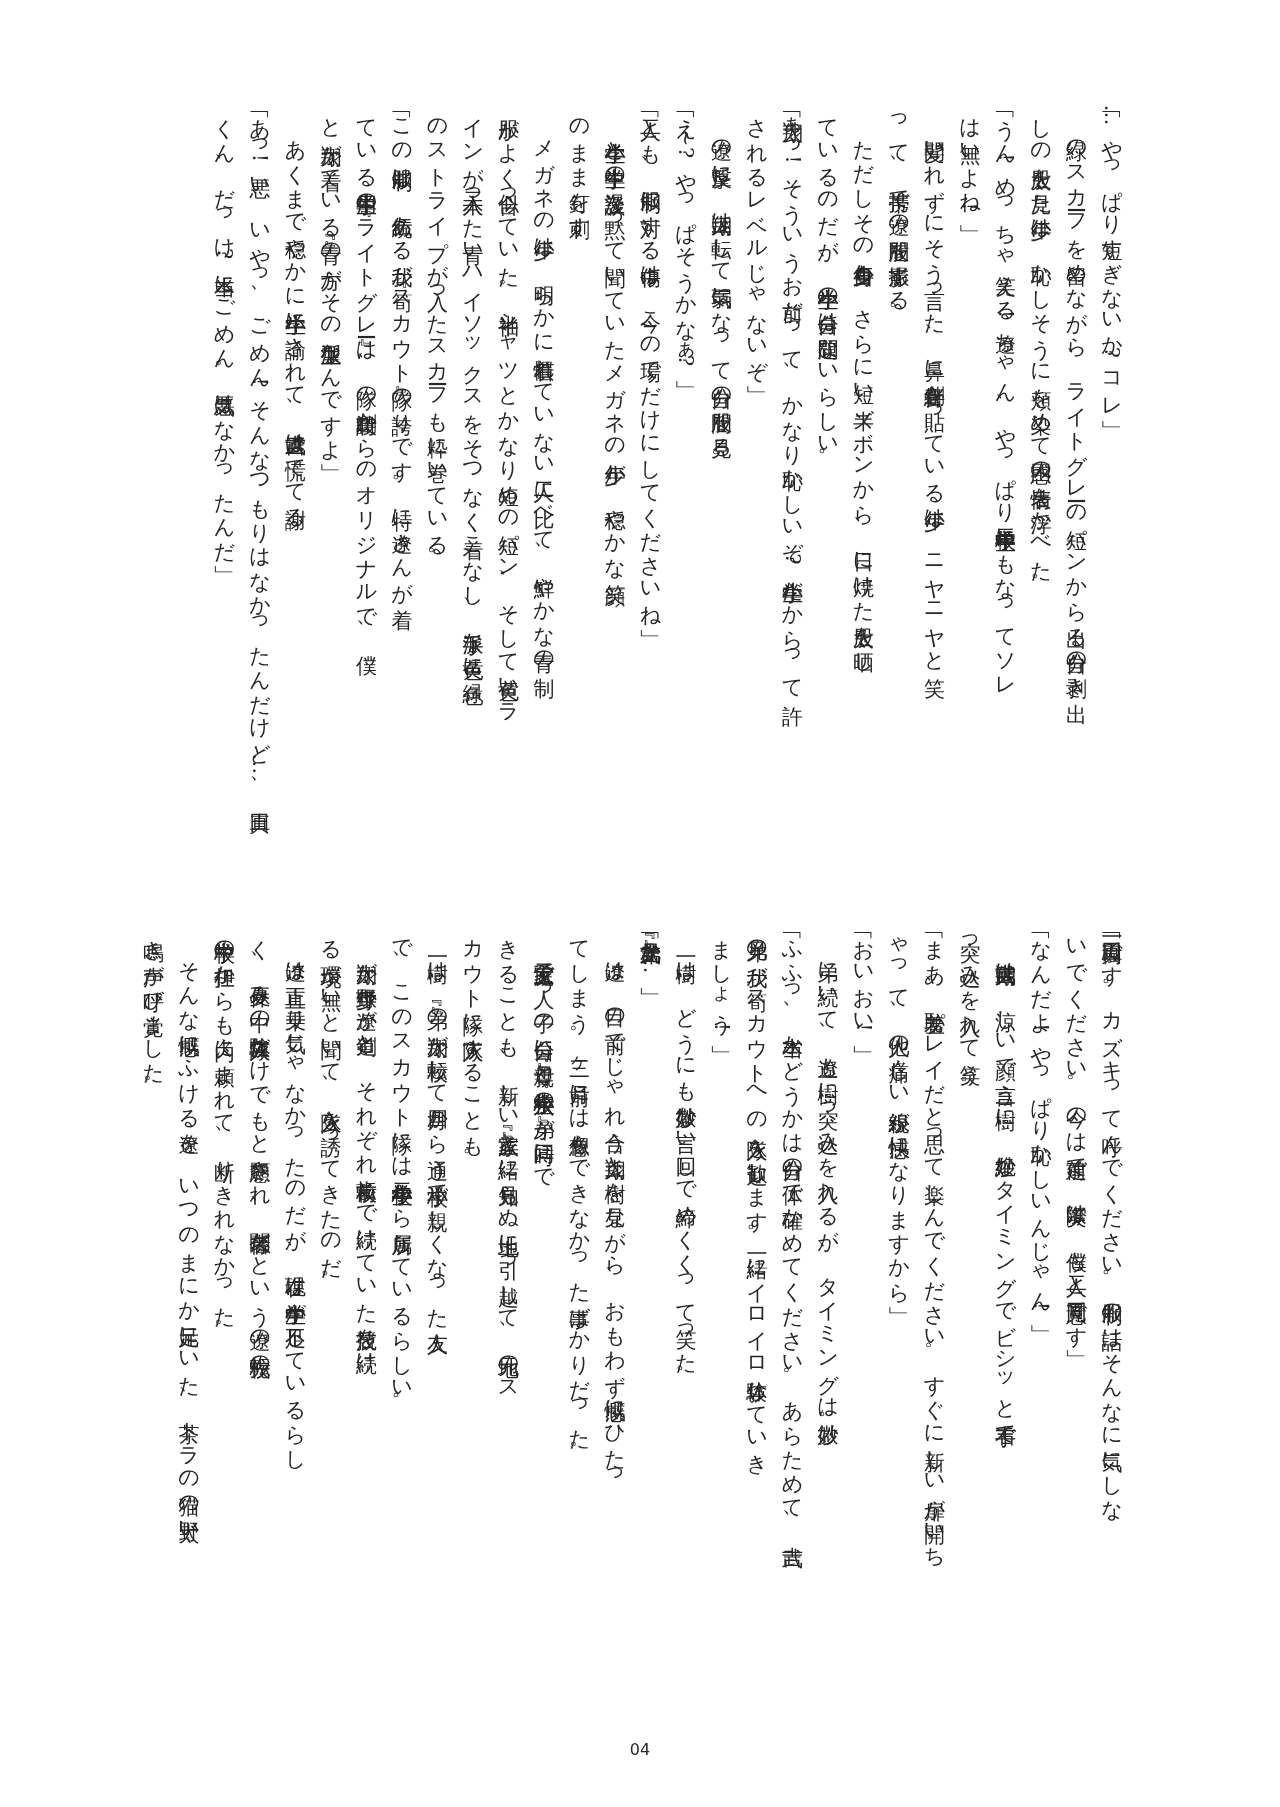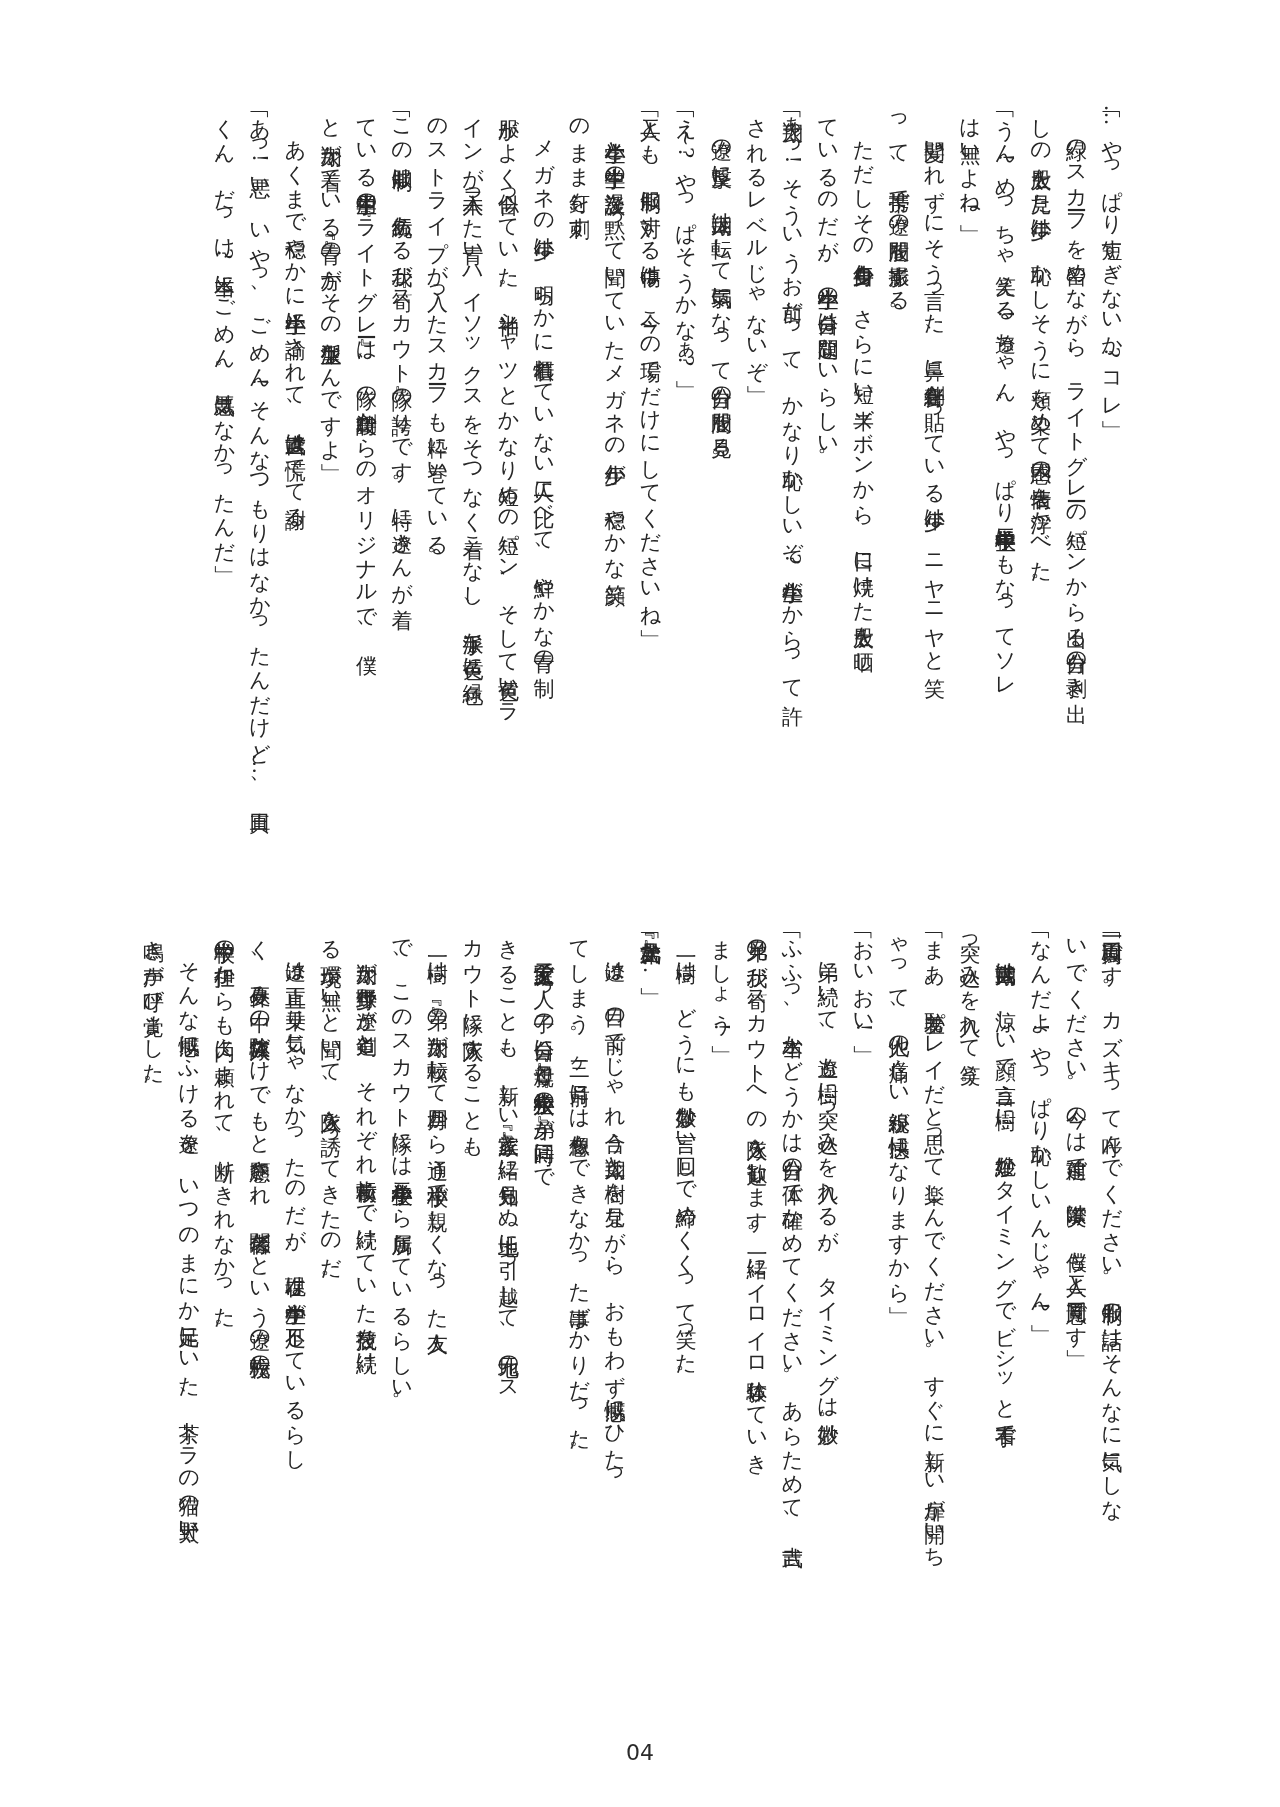--- a/index.html
+++ b/index.html
@@ -41,21 +41,21 @@
     right: 151px;
     height: 727px;
   }
   .page-number {
     position: absolute;
     left: 0;
     right: 0;
     top: 1740px;
     text-align: center;
     font-family: "DejaVu Sans", "Liberation Sans", sans-serif;
-    font-size: 22px;
+    font-size: 16px;
     color: #2a2a2a;
   }
 </style>
 </head>
 <body>
 
 <div class="page">
 
   <div id="top-block" class="vtext"><p>「…やっぱり短すぎないか?コレ」</p><p>　緑のスカーフを留めながら、ライトグレーの短パンから出る自分の剥き出</p><p>しの太股を見た少年は、恥かしそうに頬を染めて困惑の表情を浮かべた。</p><p>「うん!めっちゃ笑える!遼ちゃん、やっぱり中学校二年生にもなってソレ</p><p>は無いよね!」</p><p>　間髪いれずにそう言った、鼻に絆創膏を貼っている少年は、ニヤニヤと笑</p><p>って、携帯で遼の股間を撮影する。</p><p>　ただしその少年自身も、さらに短い半ズボンから、日に焼けた太股を晒し</p><p>ているのだが、小学生の自分は問題ないらしい。</p><p>「翔太ぁっ!そういうお前だって、かなり恥かしいぞ?小学生だからって許</p><p>されるレベルじゃないぞ」</p><p>　遼の反撃に、翔太は一転して弱気になって自分の股間を見る。</p><p>「え~?やっぱそうかなぁ?」</p><p>「二人とも、制服に対する中傷は、今この場でだけにしてくださいね」</p><p>　小学生と中学生の漫談を黙って聞いていたメガネの少年が、穏やかな笑顔</p><p>のまま釘を刺す。</p><p>　メガネの少年は、明らかに着慣れていない二人に比べて、鮮やかな青の制</p><p>服がよく似合っていた。半袖シャツとかなり短めの短パン、そして黄色いラ</p><p>インが二本入った青いハイソックスをそつなく着こなし、派手な黄色に緑色</p><p>のストライプが入ったスカーフも粋に巻いている。</p><p>「この制服は、伝統ある我が『筍スカウト隊』の誇りです。特に遼さんが着</p><p>ている中学生用の『ライトグレー』は、隊の創設時からのオリジナルで、僕</p><p>と翔太が着ている『青』の方がその派生型なんですよ」</p><p>　あくまで穏やかに小学生に諭されて、吉武遼は慌てて謝る。</p><p>「あっ!悪い、いやっ、ごめん!そんなつもりはなかったんだけど…、真田</p><p>くん、だっけ?本当にごめん。悪気はなかったんだ」</p></div>
 

